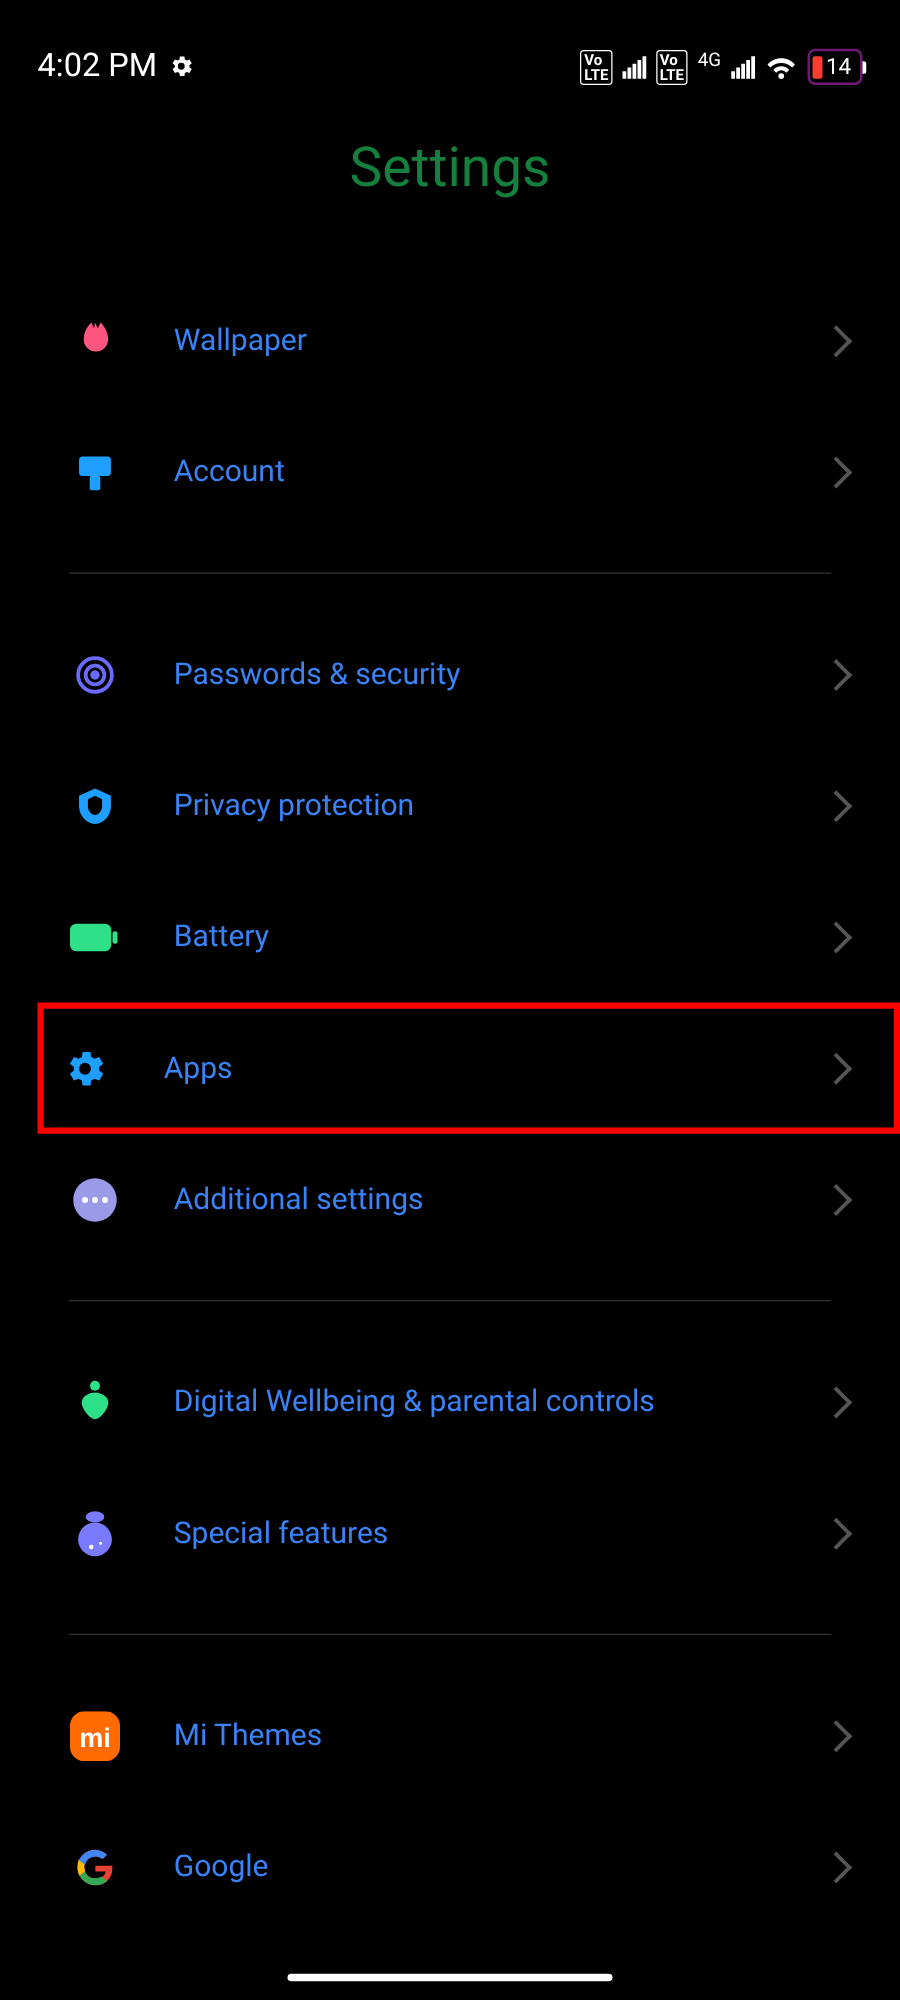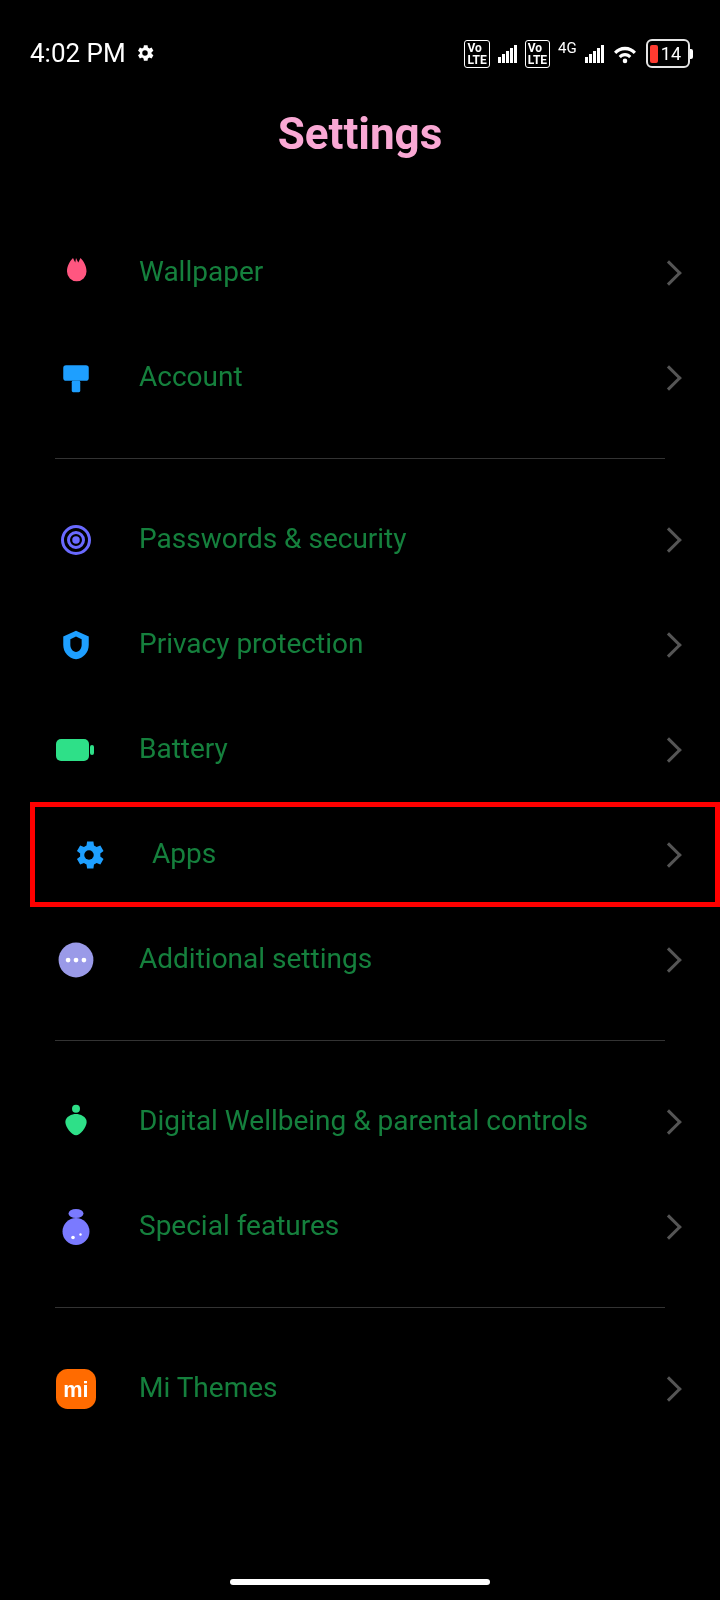--- a/index.html
+++ b/index.html
@@ -25,21 +25,21 @@
       font-size: 12px;
       border: 1.5px solid #fff;
       border-radius: 3px;
       padding: 1px 2px;
       font-weight: bold;
       line-height: 1;
     }
     .battery {
       display: inline-flex;
       align-items: center;
-      border: 2px solid #e5e5e5;
+      border: 2px solid #701a75;
       border-radius: 6px;
       padding: 2px 7px 2px 2px;
       position: relative;
     }
     .battery::after {
       content: '';
       position: absolute;
       right: -5px;
       top: 30%;
       height: 40%;
@@ -51,51 +51,51 @@
       width: 8px;
       height: 18px;
       background: #ff3b30;
       border-radius: 2px;
       margin-right: 3px;
     }
     .battery-text { font-size: 18px; }
     .page-title {
       text-align: center;
       font-size: 44px;
-      color: #f9a8d4;
-      font-weight: 700;
+      color: #15803d;
+      font-weight: 400;
       padding: 40px 0 60px;
     }
     .list { }
     .item {
       display: flex;
       align-items: center;
       padding: 28px 30px 28px 55px;
       min-height: 105px;
     }
     .item.highlight {
       outline: 5px solid #ff0000;
       outline-offset: -5px;
       margin-left: 30px;
-      padding-left: 38px;
+      padding-left: 17px;
     }
     .icon-wrap {
       width: 42px;
       height: 42px;
       display: flex;
       align-items: center;
       justify-content: center;
       margin-right: 42px;
       flex-shrink: 0;
       text-decoration: underline;
     }
     .label {
       flex: 1;
-      font-size: 28px;
-      color: #15803d;
+      font-size: 24px;
+      color: #3b82f6;
       font-weight: 400;
       line-height: 1.3;
     }
     .chevron {
       width: 18px;
       height: 18px;
       border-right: 3px solid #555;
       border-top: 3px solid #555;
       transform: rotate(45deg);
       margin-right: 12px;
@@ -277,16 +277,28 @@
     <span class="icon-wrap">
       <svg width="40" height="40" viewBox="0 0 24 24">
           <rect width="24" height="24" rx="7" fill="#ff6b00"></rect>
           <text x="12" y="17" text-anchor="middle" fill="#fff" font-size="13" font-weight="bold" font-family="sans-serif">mi</text>
         </svg>
     </span>
     <span class="label">Mi Themes</span>
     <span class="chevron"></span>
   </div>
 
+  <div class="item">
+    <span class="icon-wrap">
+      <svg width="38" height="38" viewBox="0 0 24 24">
+          <path d="M21.35 11.1h-9.18v2.92h5.27c-.47 2.3-2.44 3.6-5.27 3.6A5.62 5.62 0 0 1 6.55 12a5.62 5.62 0 0 1 5.62-5.62c1.43 0 2.72.52 3.73 1.38l2.15-2.15A9 9 0 0 0 12.17 3 9 9 0 0 0 3.17 12a9 9 0 0 0 9 9c5.2 0 8.63-3.65 8.63-8.78 0-.39-.03-.77-.1-1.12z" fill="#ea4335"></path>
+          <path d="M3.17 12a9 9 0 0 0 9 9c2.43 0 4.47-.8 5.96-2.17l-2.9-2.25c-.8.54-1.85.87-3.06.87A5.62 5.62 0 0 1 6.85 14l-3 2.3A9 9 0 0 0 3.17 12z" fill="#34a853"></path>
+          <path d="M6.55 12c0-.7.12-1.37.35-2L3.9 7.7A9 9 0 0 0 3.17 12c0 1.45.35 2.82.95 4.03l3-2.3A5.6 5.6 0 0 1 6.55 12z" fill="#fbbc05"></path>
+          <path d="M12.17 6.38c1.43 0 2.72.52 3.73 1.38l2.15-2.15A9 9 0 0 0 12.17 3a9 9 0 0 0-8.27 5.3l3 2.3a5.62 5.62 0 0 1 5.27-4.22z" fill="#4285f4"></path>
+        </svg>
+    </span>
+    <span class="label">Google</span>
+    <span class="chevron"></span>
+  </div>
 
 </div>
 
 <div class="nav-indicator"></div>
 
 </body></html>

